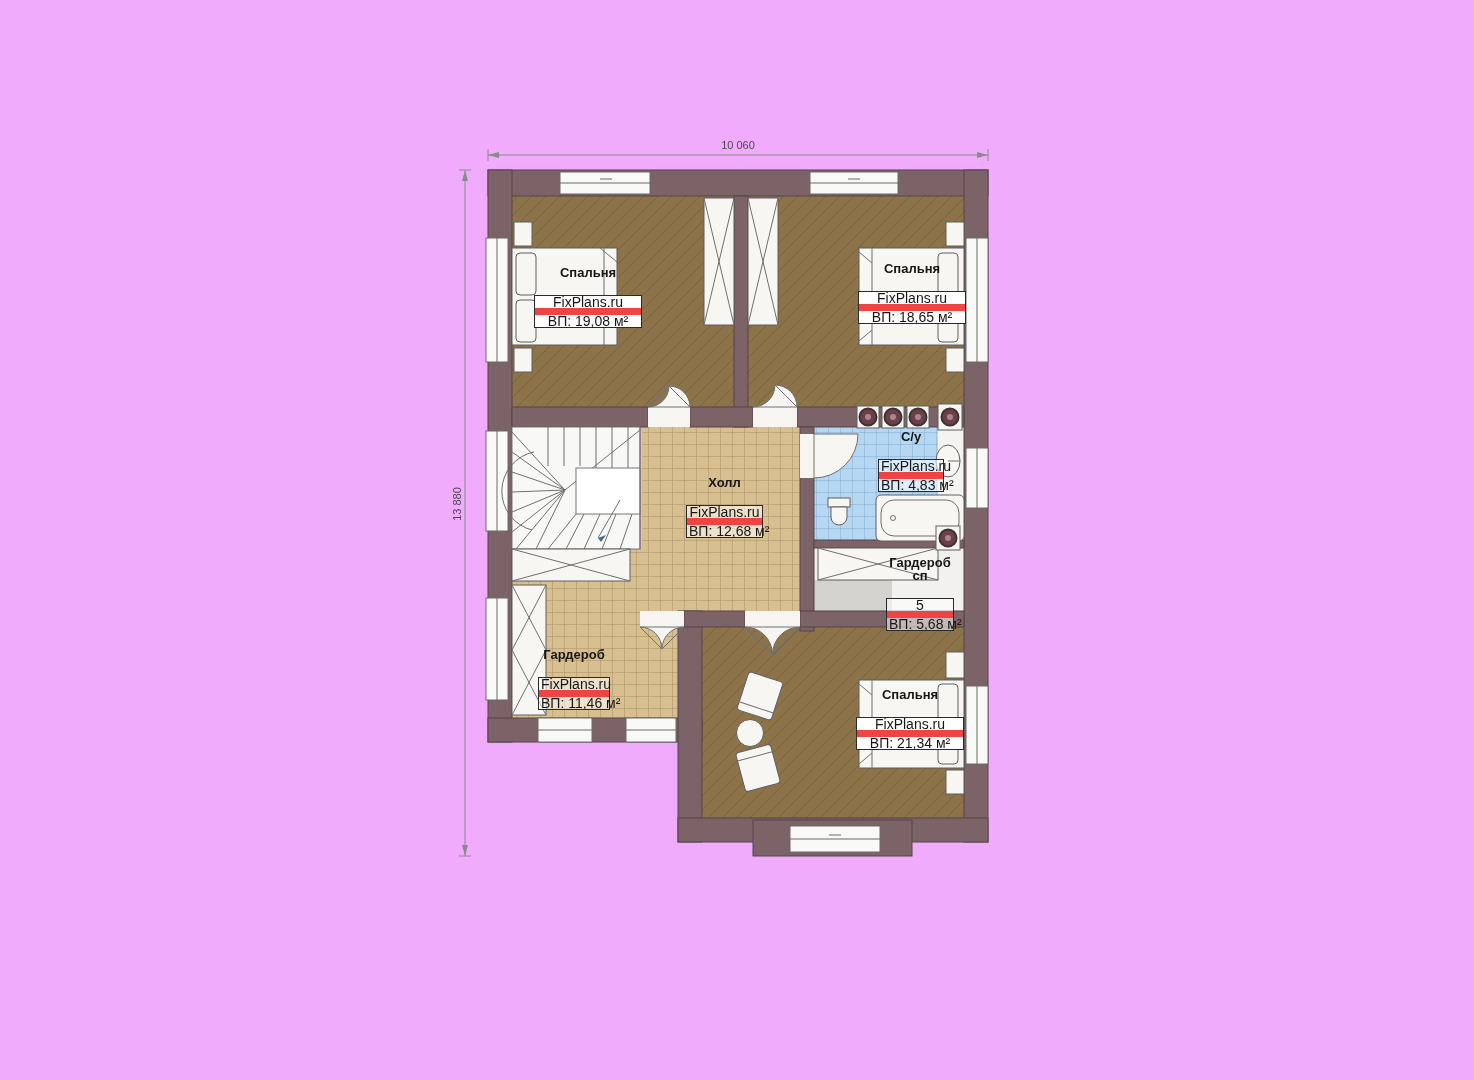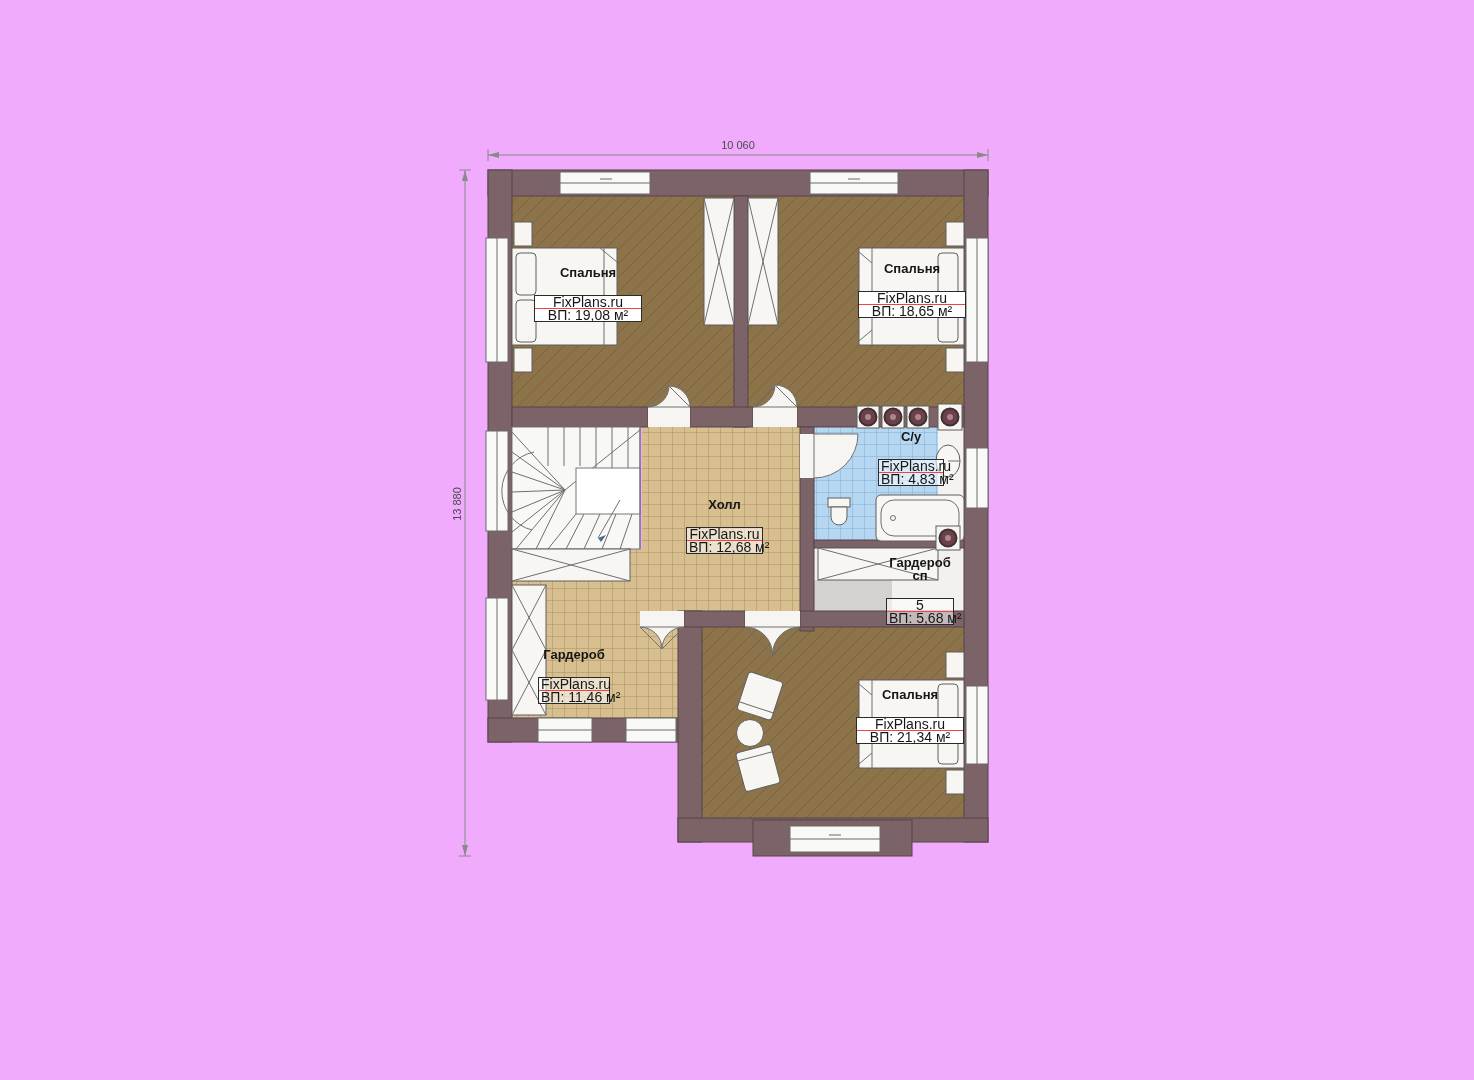--- a/index.html
+++ b/index.html
@@ -13,21 +13,21 @@
   .furnline{stroke:#6f6f6f;stroke-width:1;fill:none;}
   .doorarc{fill:#f6f5f2;stroke:#707070;stroke-width:1;}
   .dimline{stroke:#8a8a8a;stroke-width:1;fill:none;}
   .flue-outer{fill:#6d4049;stroke:#3e3134;stroke-width:2;}
   .flue-inner{fill:#a8888c;}
   .room-label{position:absolute;text-align:center;color:#161616;z-index:5;}
   .room-label .rname{font-weight:bold;font-size:13px;line-height:13px;margin-bottom:16px;}
   .room-label .rbox{border:1px solid #2a2a2a;background:rgba(255,255,255,0.55);}
   .room-label.on-white .rbox{background:#ffffff;}
   .room-label .rbox div{font-size:14px;line-height:12px;padding:0 2px;white-space:nowrap;}
-  .room-label .rbox div + div{border-top:1px solid #ef4444;}
+  .room-label .rbox div + div{border-top:7px solid #ef4444;}
   .dim-text{position:absolute;font-size:11px;color:#4a4a4a;z-index:4;}
   .dim-top{left:688px;top:139px;width:100px;text-align:center;}
   .dim-left{left:417px;top:498px;width:80px;text-align:center;transform:rotate(-90deg);}
 </style>
 </head>
 <body>
 
 <div class="canvas">
 
   <svg class="plan-svg" width="1474" height="1080" viewBox="0 0 1474 1080">
@@ -293,21 +293,21 @@
   </div>
 
   <div class="room-label on-white" style="left:858px;top:262px;width:108px;">
     <div class="rname">Спальня</div>
     <div class="rbox">
       <div>FixPlans.ru</div>
       <div>ВП: 18,65 м²</div>
     </div>
   </div>
 
-  <div class="room-label" style="left:686px;top:498px;width:77px;">
+  <div class="room-label" style="left:686px;top:476px;width:77px;">
     <div class="rname">Холл</div>
     <div class="rbox">
       <div>FixPlans.ru</div>
       <div>ВП: 12,68 м²</div>
     </div>
   </div>
 
   <div class="room-label" style="left:858px;top:430px;width:66px;padding-left:20px;">
     <div class="rname">С/у</div>
     <div class="rbox">

